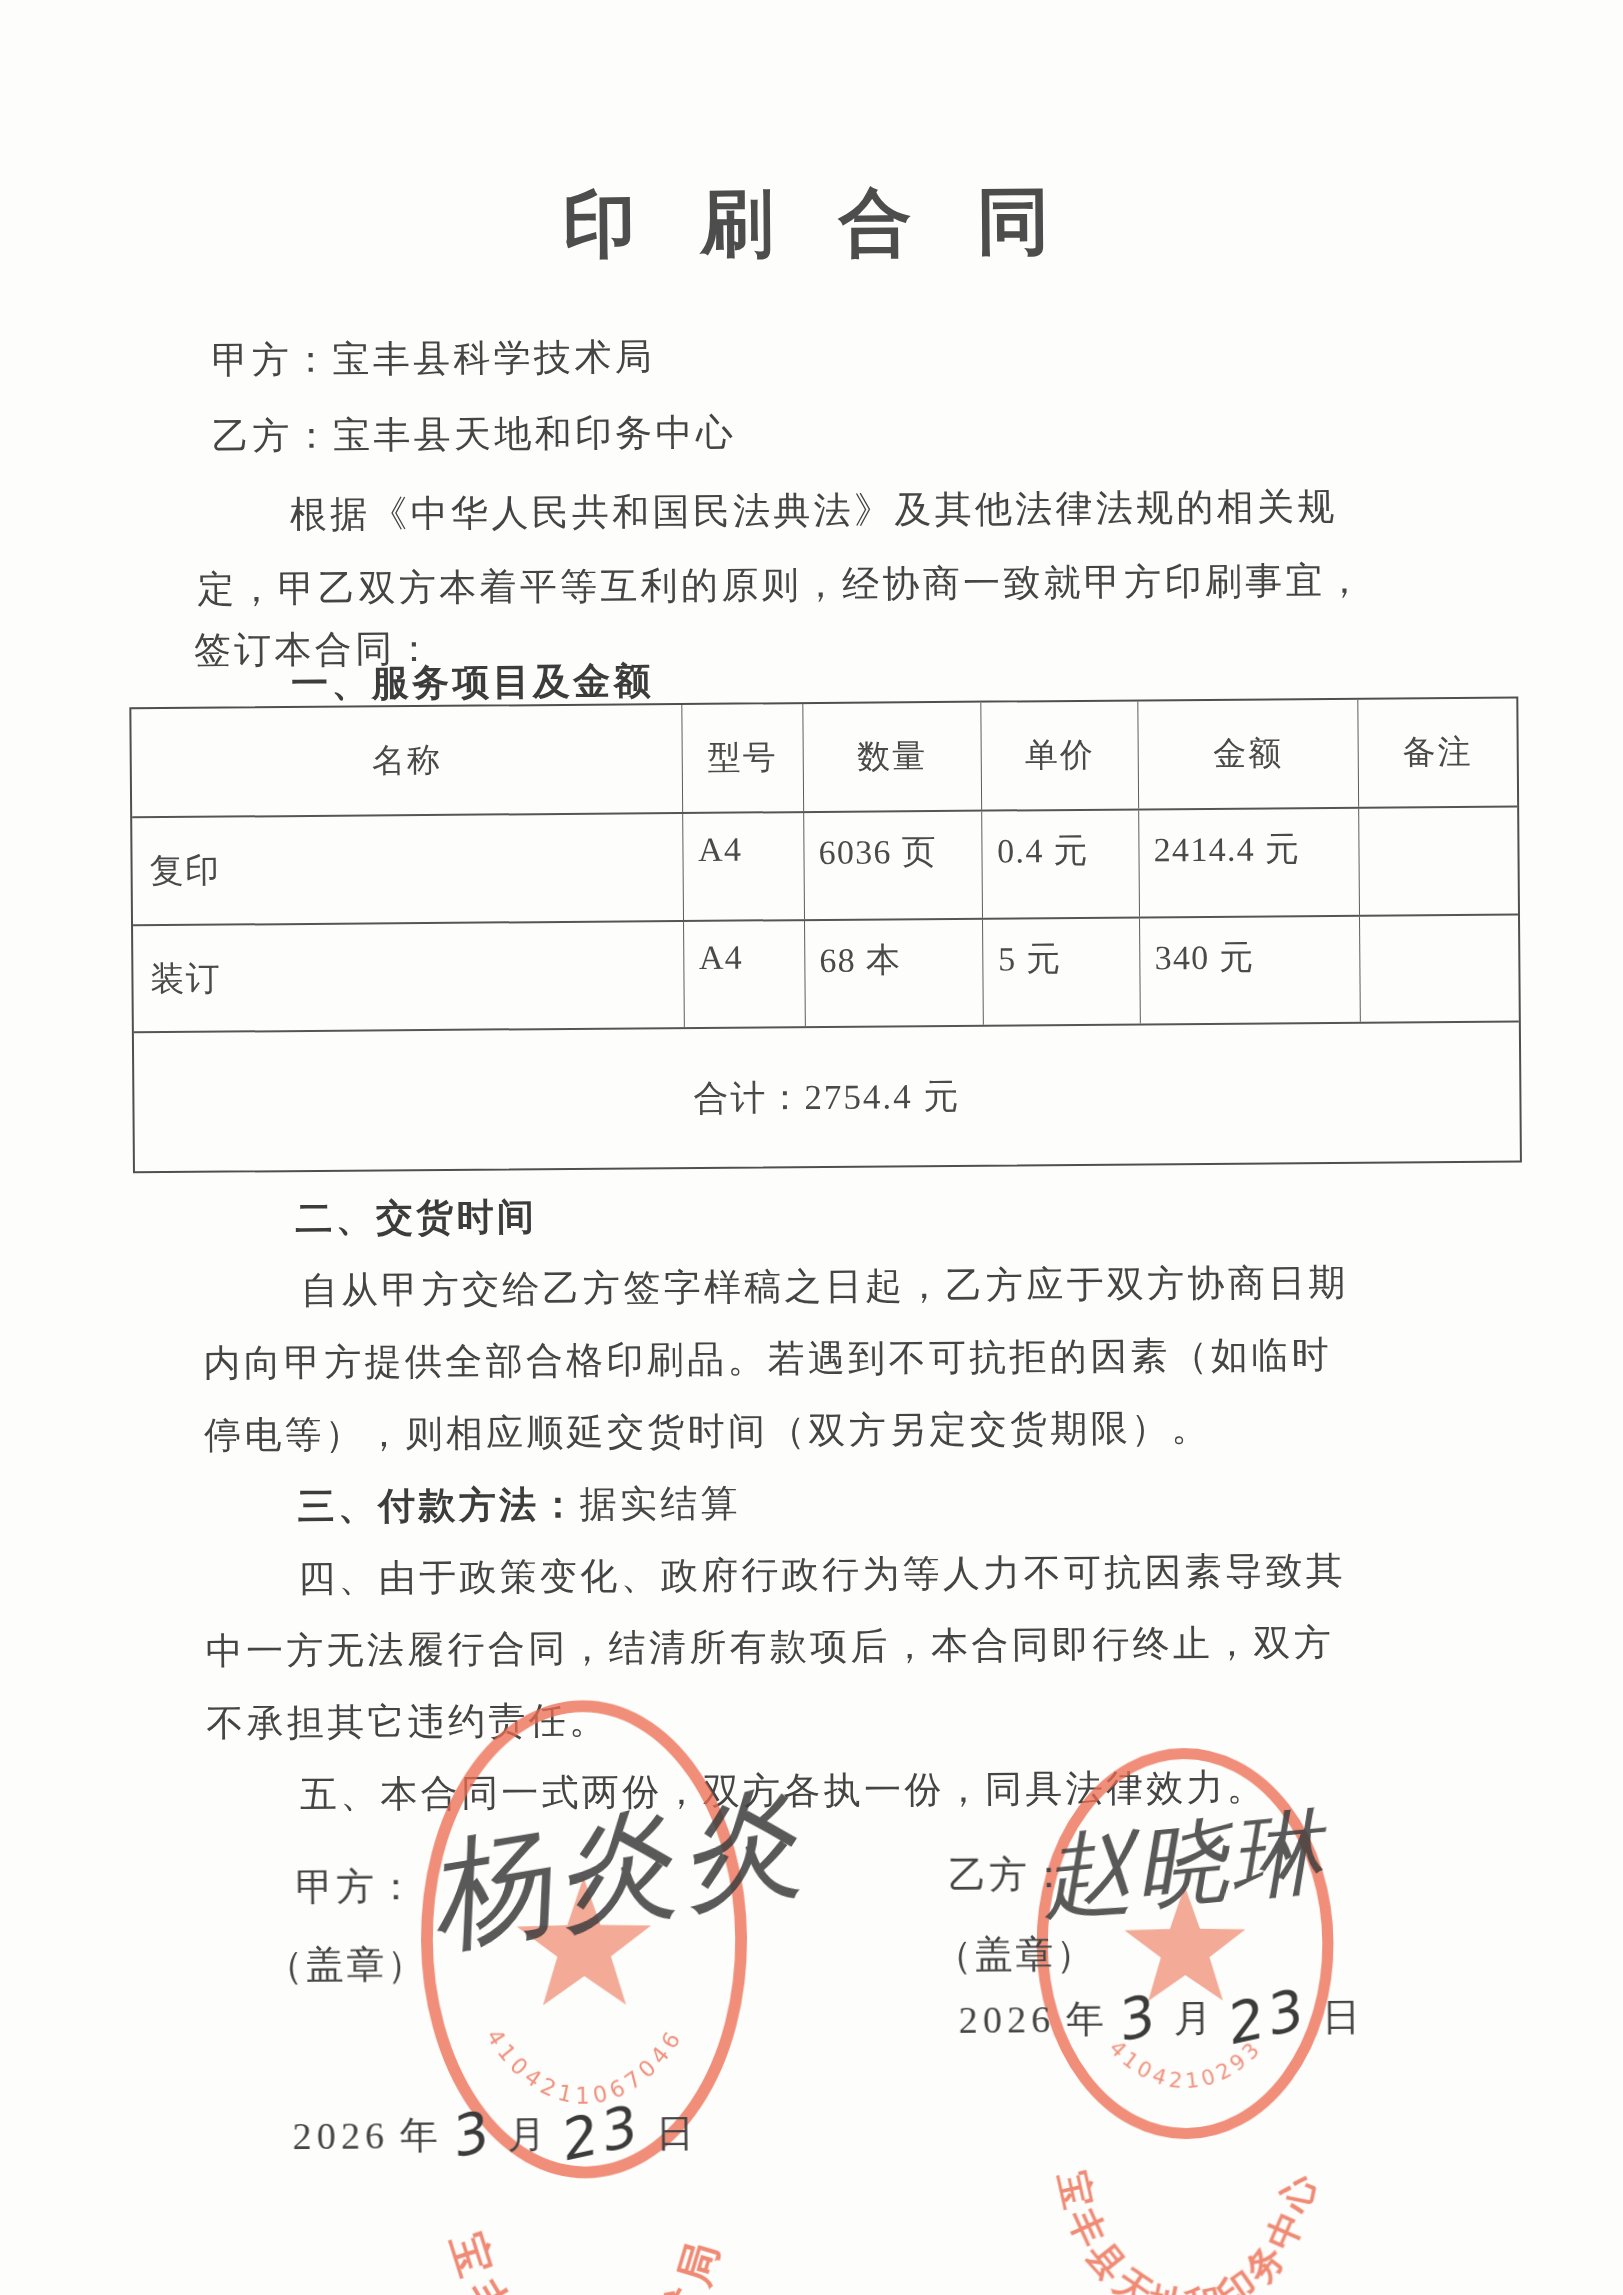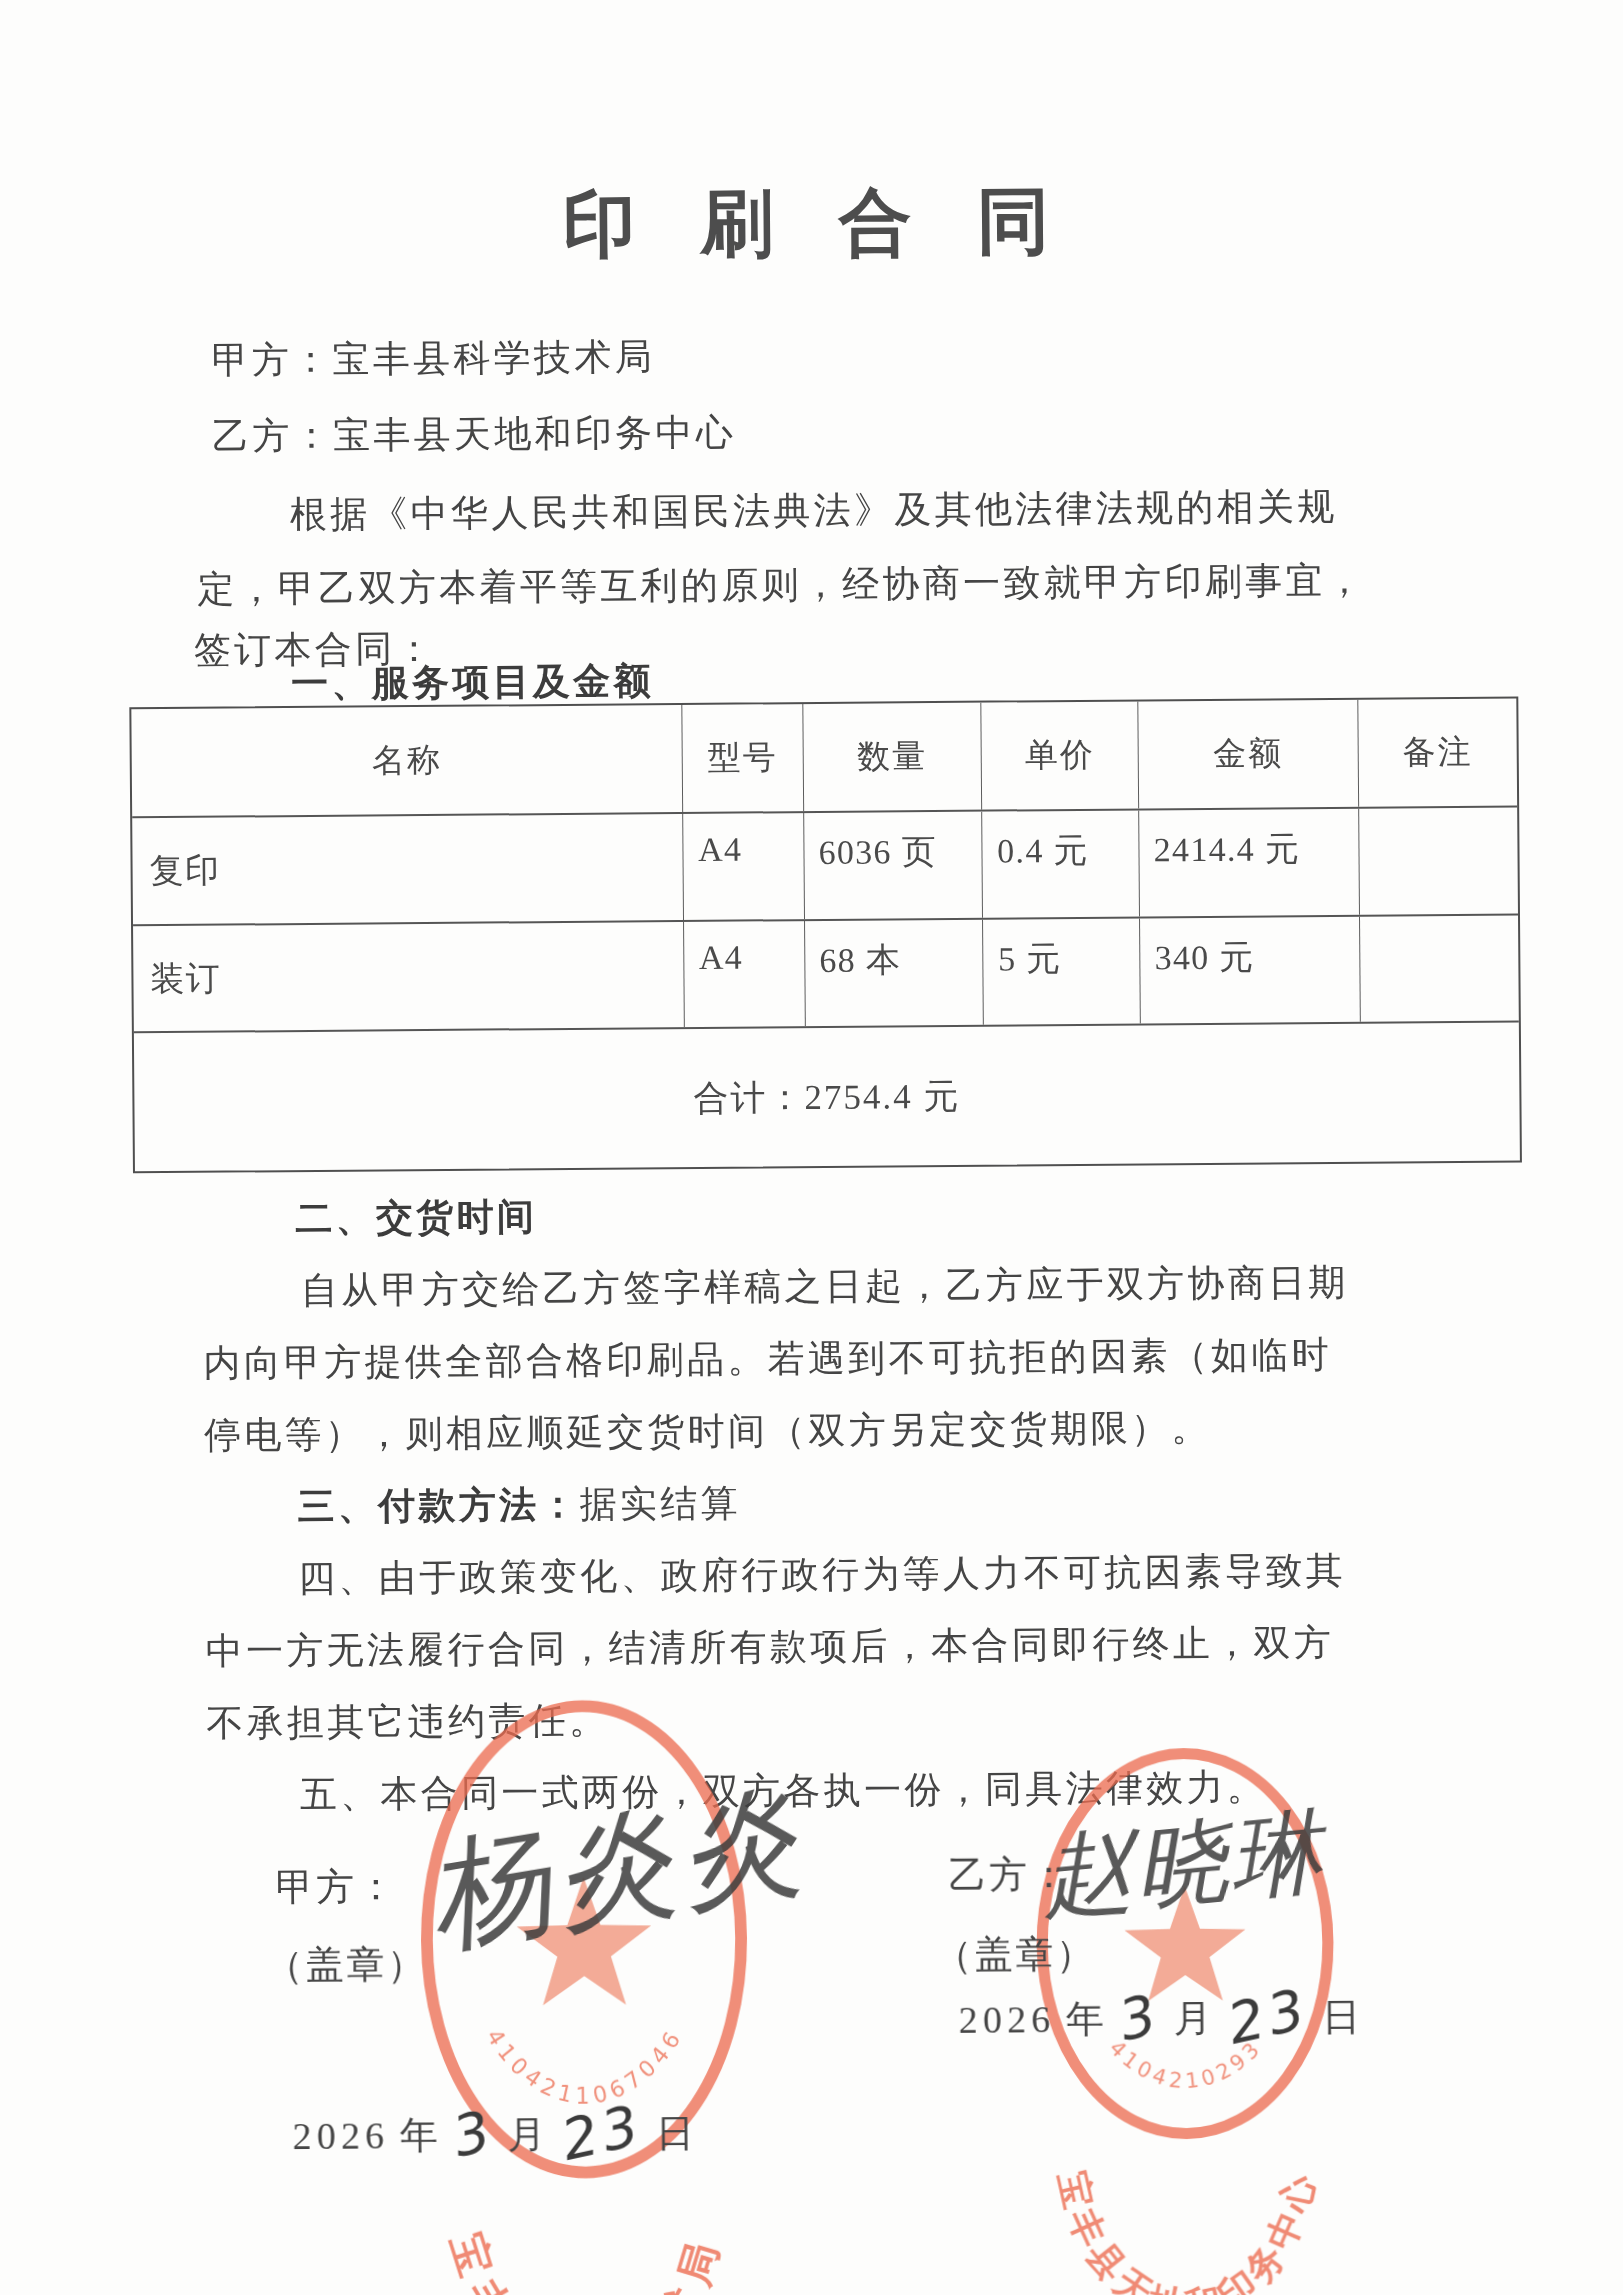--- a/index.html
+++ b/index.html
@@ -127,21 +127,21 @@
         <ellipse cx="258" cy="372" rx="240" ry="356" fill="none" stroke="#ec6a4e" stroke-width="18" opacity="0.82"></ellipse>
         <polygon points="258,277 283.3,350.2 360.7,351.6 298.9,398.3 321.5,472.4 258,428 194.5,472.4 217.1,398.3 155.3,351.6 232.7,350.2" fill="#f19a82" opacity="0.9"></polygon>
         <text class="seal-org-text" font-size="64" letter-spacing="18" opacity="0.85">
           <textPath href="#sealA-top" startOffset="50%" text-anchor="middle">宝丰县科学技术局</textPath>
         </text>
         <text class="seal-code-text" font-size="34" letter-spacing="8" opacity="0.8">
           <textPath href="#sealA-bot" startOffset="50%" text-anchor="middle">4104211067046</textPath>
         </text>
       </svg>
     </div>
-    <div class="abs siglabel" style="left:268px;top:1858px;">甲方：</div>
+    <div class="abs siglabel" style="left:288px;top:1858px;">甲方：</div>
     <div class="abs siglabel" style="left:257px;top:1936px;">（盖章）</div>
     <div class="abs handwriting sig-a">杨炎炎</div>
     <div class="abs dateline" style="left:283px;top:2102px;">
       <span>2026</span><span class="date-unit">年</span><span class="hand-num">3</span><span>月</span><span class="hand-num">23</span><span>日</span>
     </div>
 
     <div class="seal" style="left:1023px;top:1746px;">
       <svg width="308" height="401" viewBox="0 0 470 612">
         <defs>
           <path id="sealB-top" d="M 72 470 A 196 262 0 1 0 398 470" fill="none"></path>

